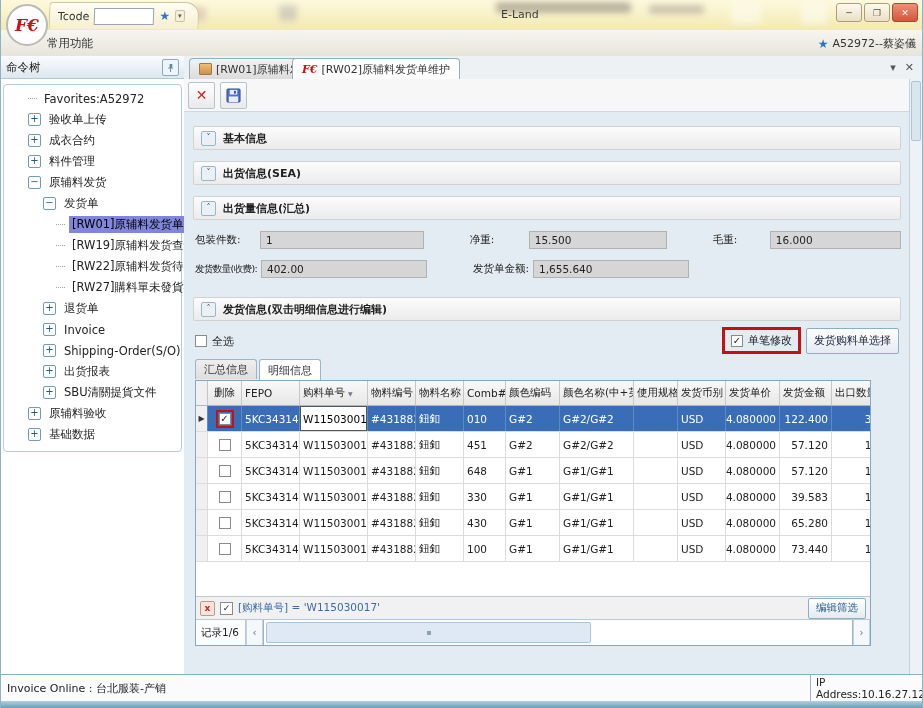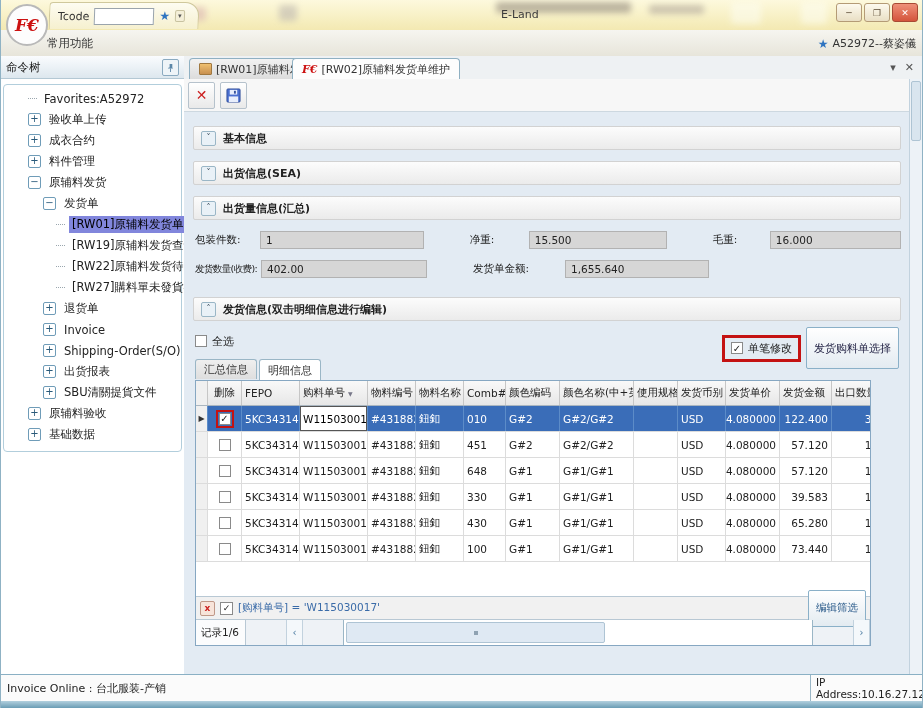--- a/index.html
+++ b/index.html
@@ -78,21 +78,21 @@
   .finput{height:18px;background:#d6d6d6;border:1px solid #b2b2b2;font-size:10.5px;color:#222;
     display:flex;align-items:center;padding:0 5px;box-sizing:border-box;}
   
   .selrow{display:flex;align-items:center;height:28px;margin:4px 0 4px 2px;position:relative;}
   .cb{width:12px;height:12px;border:1px solid #8a8a8a;background:#fff;display:inline-flex;align-items:center;
     justify-content:center;font-size:10px;color:#222;flex:0 0 auto;box-sizing:border-box;}
   .cb-label{font-size:11px;color:#222;margin-left:5px;}
   .right-ctls{position:absolute;right:2px;top:0;display:flex;align-items:center;gap:5px;}
   .annot{border:3px solid #c41212;display:flex;align-items:center;padding:3px 6px;background:transparent;}
   .btn{height:24px;border:1px solid #8ab0c8;border-radius:2px;background:linear-gradient(#ffffff,#e3ebf1);
-    font-size:11px;color:#224;display:flex;align-items:center;padding:8px 7px;}
+    font-size:11px;color:#224;display:flex;align-items:center;padding:0 7px;}
   .innertabs{display:flex;margin-left:2px;}
   .itab{height:19px;padding:0 8px;border:1px solid #9ab6c6;border-bottom:none;border-radius:3px 3px 0 0;
     font-size:11px;color:#333;display:flex;align-items:center;background:linear-gradient(#efefef,#dedede);margin-right:2px;}
   .itab.active{background:#fff;position:relative;z-index:2;height:20px;}
   
   .gridbox{width:676px;border:1px solid #86a7c2;background:#fff;margin-left:2px;position:relative;z-index:1;box-sizing:border-box;}
   .grid-scroll{height:215px;overflow:hidden;}
   .grow{display:flex;height:25px;border-bottom:1px solid #dcdcdc;align-items:stretch;}
   .grow.hdr{height:24px;border-bottom:1px solid #aab6c0;}
   .gc{border-right:1px solid #dcdcdc;font-size:10.5px;color:#222;display:flex;align-items:center;
@@ -108,21 +108,21 @@
   .sortglyph{font-size:6px;color:#778;margin-left:3px;}
   
   .filterbar{height:22px;background:#f1f1f1;border-top:1px solid #b8c8d4;display:flex;align-items:center;
     gap:5px;padding:0 4px;}
   .fx{width:13px;height:13px;border:1px solid #c09888;background:#f7e4da;color:#c22;font-size:9px;font-weight:bold;
     display:flex;align-items:center;justify-content:center;border-radius:2px;}
   .fcb{width:11px;height:11px;border:1px solid #8a8a8a;background:#fff;font-size:9px;color:#222;
     display:flex;align-items:center;justify-content:center;}
   .fexpr{font-size:10.5px;color:#3a6ba8;flex:1;}
   .btn.small{height:19px;font-size:10.5px;color:#2a5a8a;}
-  .recordbar{height:25px;background:#eef2f6;border-top:1px solid #b8c8d4;display:flex;align-items:stretch;gap:40px;}
+  .recordbar{height:25px;background:#eef2f6;border-top:1px solid #b8c8d4;display:flex;align-items:stretch;}
   .reccell{width:50px;background:#fbfcfd;border-right:1px solid #b8c8d4;font-size:10.5px;color:#222;
     display:flex;align-items:center;padding-left:5px;box-sizing:border-box;}
   .hs-arrow{width:15px;display:flex;align-items:center;justify-content:center;font-size:10px;color:#4a7aa0;
     background:#f4f8fb;border-right:1px solid #c2d2de;border-left:1px solid #c2d2de;}
   .hs-track{flex:1;background:#fff;border:1px solid #9ab6c6;border-top:none;border-bottom:none;position:relative;}
   .hs-thumb{position:absolute;left:2px;top:2px;bottom:2px;width:55%;background:#dfe9f3;border:1px solid #aec4d4;
     border-radius:2px;display:flex;align-items:center;justify-content:center;}
   .hs-dot{width:4px;height:4px;background:#8fa2b2;}
   
   .statusbar{position:absolute;left:0;bottom:7px;width:100%;height:26px;background:#fbfbfb;
@@ -305,21 +305,21 @@
         <span class="finput" style="width:166px;">1</span>
         <span class="flabel" style="width:60px;margin-left:46px;">净重:</span>
         <span class="finput" style="width:140px;">15.500</span>
         <span class="flabel" style="width:58px;margin-left:46px;">毛重:</span>
         <span class="finput" style="width:133px;">16.000</span>
       </div>
       <div class="frow">
         <span class="flabel" style="width:66px;font-size:9.5px;letter-spacing:-0.6px;">发货数量(收费):</span>
         <span class="finput" style="width:166px;">402.00</span>
         <span class="flabel" style="width:60px;margin-left:46px;">发货单金额:</span>
-        <span class="finput" style="width:144px;margin-left:32px;">1,655.640</span>
+        <span class="finput" style="width:156px;">1,655.640</span>
       </div>
     </div>
 
     <div class="secbar" style="margin-bottom:6px;">
       <span class="chev">˄</span>
       <span class="sectitle">发货信息(双击明细信息进行编辑)</span>
     </div>
     <div class="selrow">
       <span class="cb"></span>
       <span class="cb-label">全选</span>

